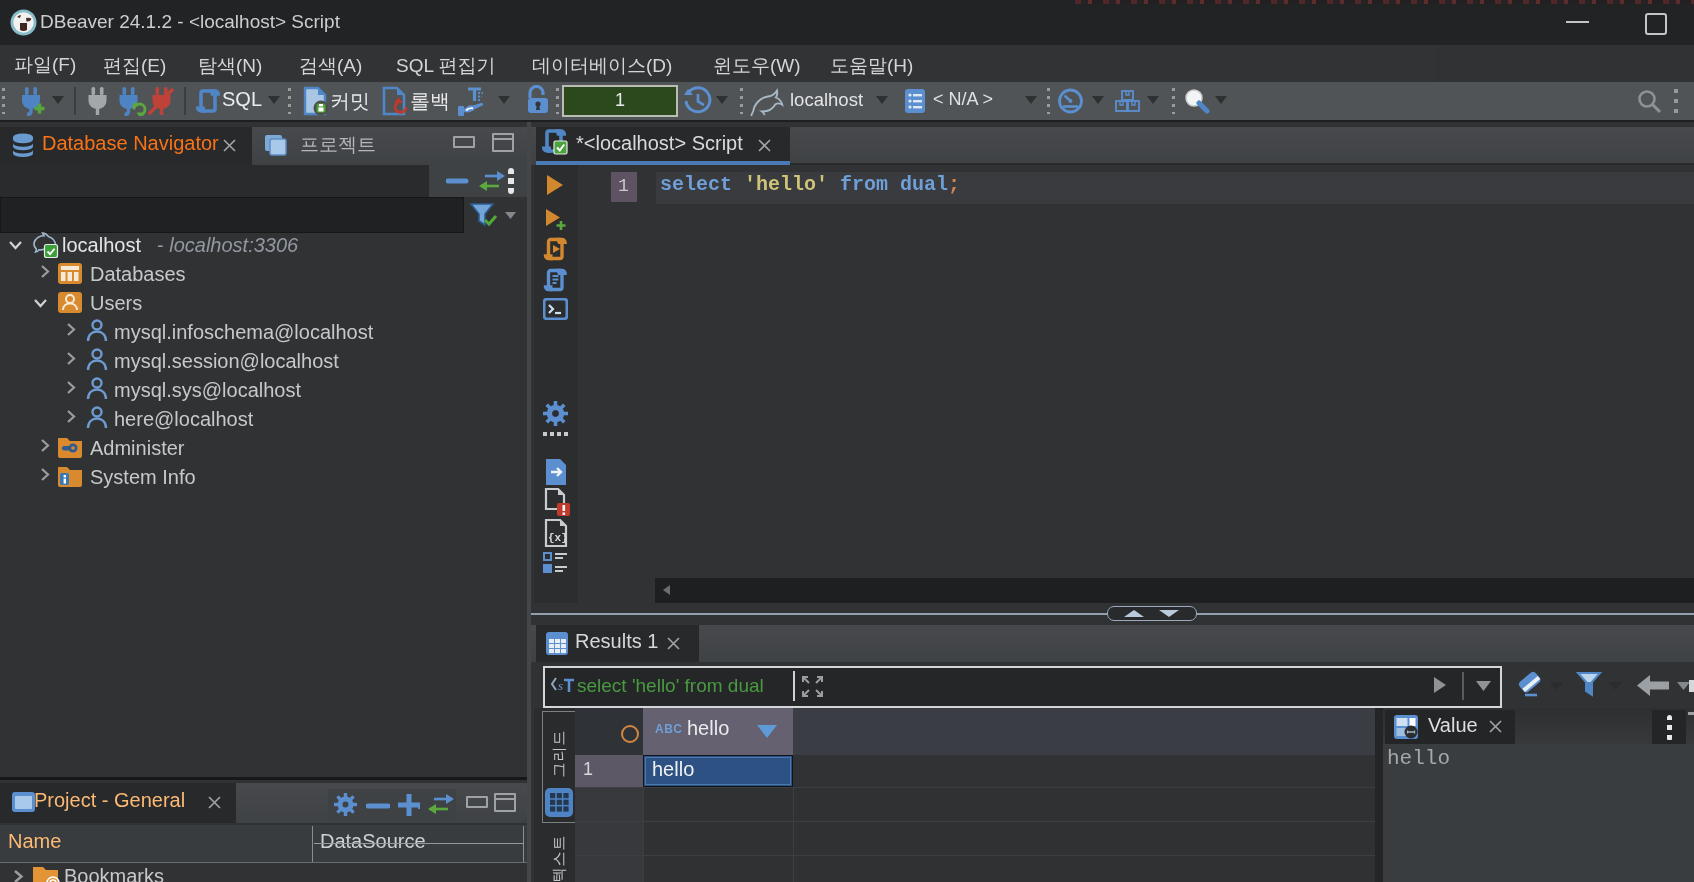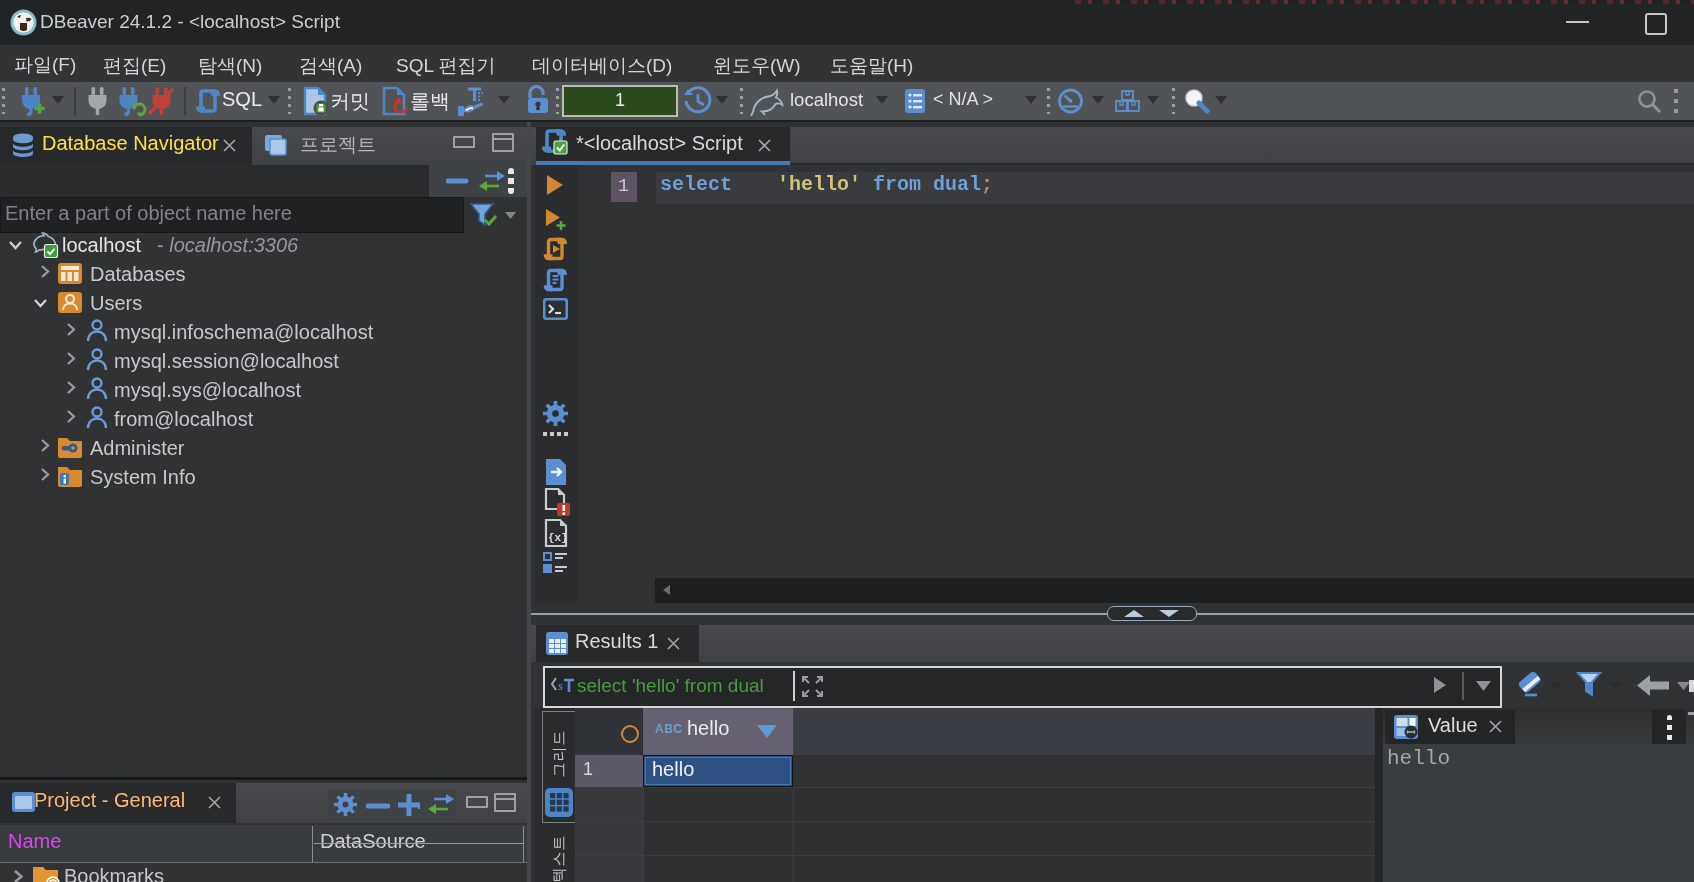--- a/index.html
+++ b/index.html
@@ -204,21 +204,21 @@
 <div class="abs" id="leftpanel" style="left:0;top:122px;width:528px;height:760px;background:#313234;">
 
   <div class="abs" style="left:0;top:5px;width:528px;height:38px;background:linear-gradient(180deg,#47494d,#3f4245);"></div>
   <div class="abs" style="left:0;top:5px;width:252px;height:38px;background:#28292b;"></div>
 
   <svg class="abs" style="left:10px;top:10px;" width="27" height="27" viewBox="0 0 27 27">
     <path d="M3,5 a10,3.6 0 0 1 20,0 v2.6 a10,3.6 0 0 1 -20,0 z" fill="#6a9bd0"></path>
     <path d="M3,11.2 a10,3.6 0 0 0 20,0 v3.4 a10,3.6 0 0 1 -20,0 z" fill="#6a9bd0"></path>
     <path d="M3,18 a10,3.6 0 0 0 20,0 v3.4 a10,3.6 0 0 1 -20,0 z" fill="#6a9bd0"></path>
   </svg>
-  <div class="abs" style="left:42px;top:10px;font-size:20px;color:#fde047;">Database Navigator</div>
+  <div class="abs" style="left:42px;top:10px;font-size:20px;color:#f97316;">Database Navigator</div>
   <svg class="abs" style="left:222px;top:16px;" width="15" height="15" viewBox="0 0 15 15">
       <path d="M2,2 L13,13 M13,2 L2,13" stroke="#a2a5a8" stroke-width="1.6"></path>
     </svg>
 
   <svg class="abs" style="left:262px;top:10px;" width="28" height="27" viewBox="0 0 28 27">
     <rect x="3" y="3" width="17" height="16" rx="2" fill="#7da9d8"></rect>
     <rect x="8" y="7" width="16" height="16" rx="2" fill="#a9c9ea" stroke="#5d8ec4" stroke-width="1.5"></rect>
   </svg>
   <div class="abs" style="left:300px;top:10px;font-size:19px;color:#b4b6b8;">프로젝트</div>
 
@@ -236,21 +236,20 @@
   <svg class="abs" style="left:477px;top:48px;" width="30" height="22" viewBox="0 0 30 22">
     <path d="M8,6 h18" stroke="#5b8fd0" stroke-width="2.6"></path>
       <polygon points="28,6 20,1 20,11" fill="#5b8fd0"></polygon>
     <path d="M4,16 h18" stroke="#5aa83e" stroke-width="2.6"></path>
       <polygon points="2,16 10,11 10,21" fill="#5aa83e"></polygon>
   </svg>
 
   <div class="abs" style="left:508px;top:46px;width:6px;height:26px;background:repeating-linear-gradient(180deg,#e4e6e8 0 6px,rgba(0,0,0,0) 6px 10px);border-radius:3px;"></div>
 
   <div class="abs" style="left:0;top:75px;width:462px;height:34px;background:#202123;border:1px solid #161718;"></div>
-  <div class="abs" style="left:5px;top:80px;font-size:20px;color:#7f8387;">Enter a part of object name here</div>
 
   <svg class="abs" style="left:468px;top:78px;" width="30" height="30" viewBox="0 0 30 30">
     <path d="M3,4 h22 l-8,10 v11 l-6,-4 v-7 z" fill="#74a5d8" stroke="#2c5c8f" stroke-width="1.6"></path>
     <path d="M17,20 l4,4 7,-8" stroke="#53a83b" stroke-width="3" fill="none"></path>
   </svg>
   <svg class="abs" style="left:505px;top:90px;" width="11" height="7" viewBox="0 0 11 7">
       <polygon points="0,0 11,0 5.5,7" fill="#85888b"></polygon>
     </svg>
 
   <div id="tree" class="abs" style="left:0;top:109px;width:528px;font-size:20px;color:#c6c9cb;">
@@ -312,21 +311,21 @@
       <path d="M3,23 c0,-6 4,-9.5 9,-9.5 s9,3.5 9,9.5" fill="none" stroke="#6c9bd2" stroke-width="2.4"></path>
     </svg>
     <div class="abs" style="left:114px;top:148px;">mysql.sys@localhost</div>
     <svg class="abs" style="left:66px;top:178px;" width="10" height="15" viewBox="0 0 10 15">
         <path d="M2,2 l6,5.5 -6,5.5" stroke="#9b9ea1" stroke-width="2.2" fill="none"></path>
       </svg>
     <svg class="abs" style="left:85px;top:174px;" width="24" height="25" viewBox="0 0 24 25">
       <circle cx="12" cy="7" r="4.5" fill="none" stroke="#6c9bd2" stroke-width="2.4"></circle>
       <path d="M3,23 c0,-6 4,-9.5 9,-9.5 s9,3.5 9,9.5" fill="none" stroke="#6c9bd2" stroke-width="2.4"></path>
     </svg>
-    <div class="abs" style="left:114px;top:177px;">from@localhost</div>
+    <div class="abs" style="left:114px;top:177px;">here@localhost</div>
 
     <svg class="abs" style="left:40px;top:207px;" width="10" height="15" viewBox="0 0 10 15">
         <path d="M2,2 l6,5.5 -6,5.5" stroke="#9b9ea1" stroke-width="2.2" fill="none"></path>
       </svg>
     <svg class="abs" style="left:57px;top:203px;" width="26" height="25" viewBox="0 0 26 25">
       <path d="M1,4 h9 l3,3 h12 v15 a2,2 0 0 1 -2,2 h-20 a2,2 0 0 1 -2,-2 z" fill="#d98a2e"></path>
       <circle cx="16" cy="14" r="4.5" fill="#2e5c8f"></circle>
         <rect x="5" y="12" width="9" height="4.5" rx="2" fill="#2e5c8f"></rect>
       <circle cx="16" cy="14" r="1.8" fill="#d98a2e"></circle>
     </svg>
@@ -382,21 +381,21 @@
     <path d="M8,6 h18" stroke="#5b8fd0" stroke-width="2.6"></path>
       <polygon points="28,6 20,1 20,11" fill="#5b8fd0"></polygon>
     <path d="M4,16 h18" stroke="#5aa83e" stroke-width="2.6"></path>
       <polygon points="2,16 10,11 10,21" fill="#5aa83e"></polygon>
   </svg>
   <div class="abs" style="left:466px;top:16px;width:18px;height:8px;border:2px solid #9fa2a5;border-radius:1px;"></div>
   <div class="abs" style="left:494px;top:13px;width:18px;height:15px;border:2px solid #9fa2a5;border-radius:1px;"></div>
   <div class="abs" style="left:494px;top:18px;width:22px;height:2px;background:#9fa2a5;"></div>
 
   <div class="abs" style="left:0;top:45px;width:528px;height:37px;background:#393c3e;border-bottom:1px solid #6a6d6f;"></div>
-  <div class="abs" style="left:8px;top:50px;font-size:20px;color:#d946ef;">Name</div>
+  <div class="abs" style="left:8px;top:50px;font-size:20px;color:#fdba74;">Name</div>
   <div class="abs" style="left:320px;top:50px;font-size:20px;color:#ced1d3;">DataSource</div>
   <div class="abs" style="left:312px;top:46px;width:1px;height:36px;background:#8b8e90;"></div>
   <div class="abs" style="left:523px;top:46px;width:1px;height:36px;background:#8b8e90;"></div>
   <div class="abs" style="left:314px;top:63px;width:210px;height:1px;background:#96999b;"></div>
 
   <svg class="abs" style="left:13px;top:89px;" width="11" height="15" viewBox="0 0 11 15">
       <path d="M2,2 l6.5,5.5 -6.5,5.5" stroke="#9b9ea1" stroke-width="2.4" fill="none"></path>
     </svg>
   <svg class="abs" style="left:32px;top:84px;" width="29" height="26" viewBox="0 0 29 26">
     <path d="M1,3 h10 l3,3 h12 v15 a2,2 0 0 1 -2,2 h-21 a2,2 0 0 1 -2,-2 z" fill="#e39434"></path>
@@ -492,21 +491,21 @@
     <path d="M13,4 h12 M13,8 h8" stroke="#c8ccd0" stroke-width="2"></path>
     <rect x="1" y="14" width="9" height="9" fill="#5b8fd0"></rect>
     <path d="M13,17 h12 M13,21 h8" stroke="#c8ccd0" stroke-width="2"></path>
   </svg>
 
   <div class="abs" style="left:125px;top:50px;width:1038px;height:32px;background:#3a3b3e;"></div>
 
   <div class="abs" style="left:80px;top:50px;width:26px;height:30px;background:#5d5363;"></div>
   <div class="abs mono" style="left:87px;top:54px;font-size:18px;color:#cfc7d1;">1</div>
 
-  <div class="abs mono" style="left:129px;top:51px;font-size:20px;font-weight:bold;white-space:pre;"><span style="color:#6e9fd6;">select</span><span> </span><span style="color:#cfc379;margin-left:33px;">'hello'</span><span> </span><span style="color:#6e9fd6;">from dual</span><span style="color:#d2854f;">;</span></div>
+  <div class="abs mono" style="left:129px;top:51px;font-size:20px;font-weight:bold;white-space:pre;"><span style="color:#6e9fd6;">select</span><span> </span><span style="color:#cfc379;">'hello'</span><span> </span><span style="color:#6e9fd6;">from dual</span><span style="color:#d2854f;">;</span></div>
 
   <div class="abs" style="left:124px;top:456px;width:1039px;height:25px;background:#1d1f21;"></div>
   <svg class="abs" style="left:131px;top:462px;" width="9" height="12" viewBox="0 0 9 12">
       <polygon points="8,1 8,11 1,6" fill="#6b6e71"></polygon>
     </svg>
 
   <div class="abs" style="left:0;top:491px;width:1163px;height:2px;background:#93a0ae;"></div>
   <div class="abs" style="left:576px;top:484px;width:88px;height:13px;background:#292a2c;border:1.5px solid #9aa9bd;border-radius:7px;"></div>
   <svg class="abs" style="left:592px;top:488px;" width="22" height="7" viewBox="0 0 22 7">
       <polygon points="11,0 21,7 1,7" fill="#b9cadd"></polygon>

